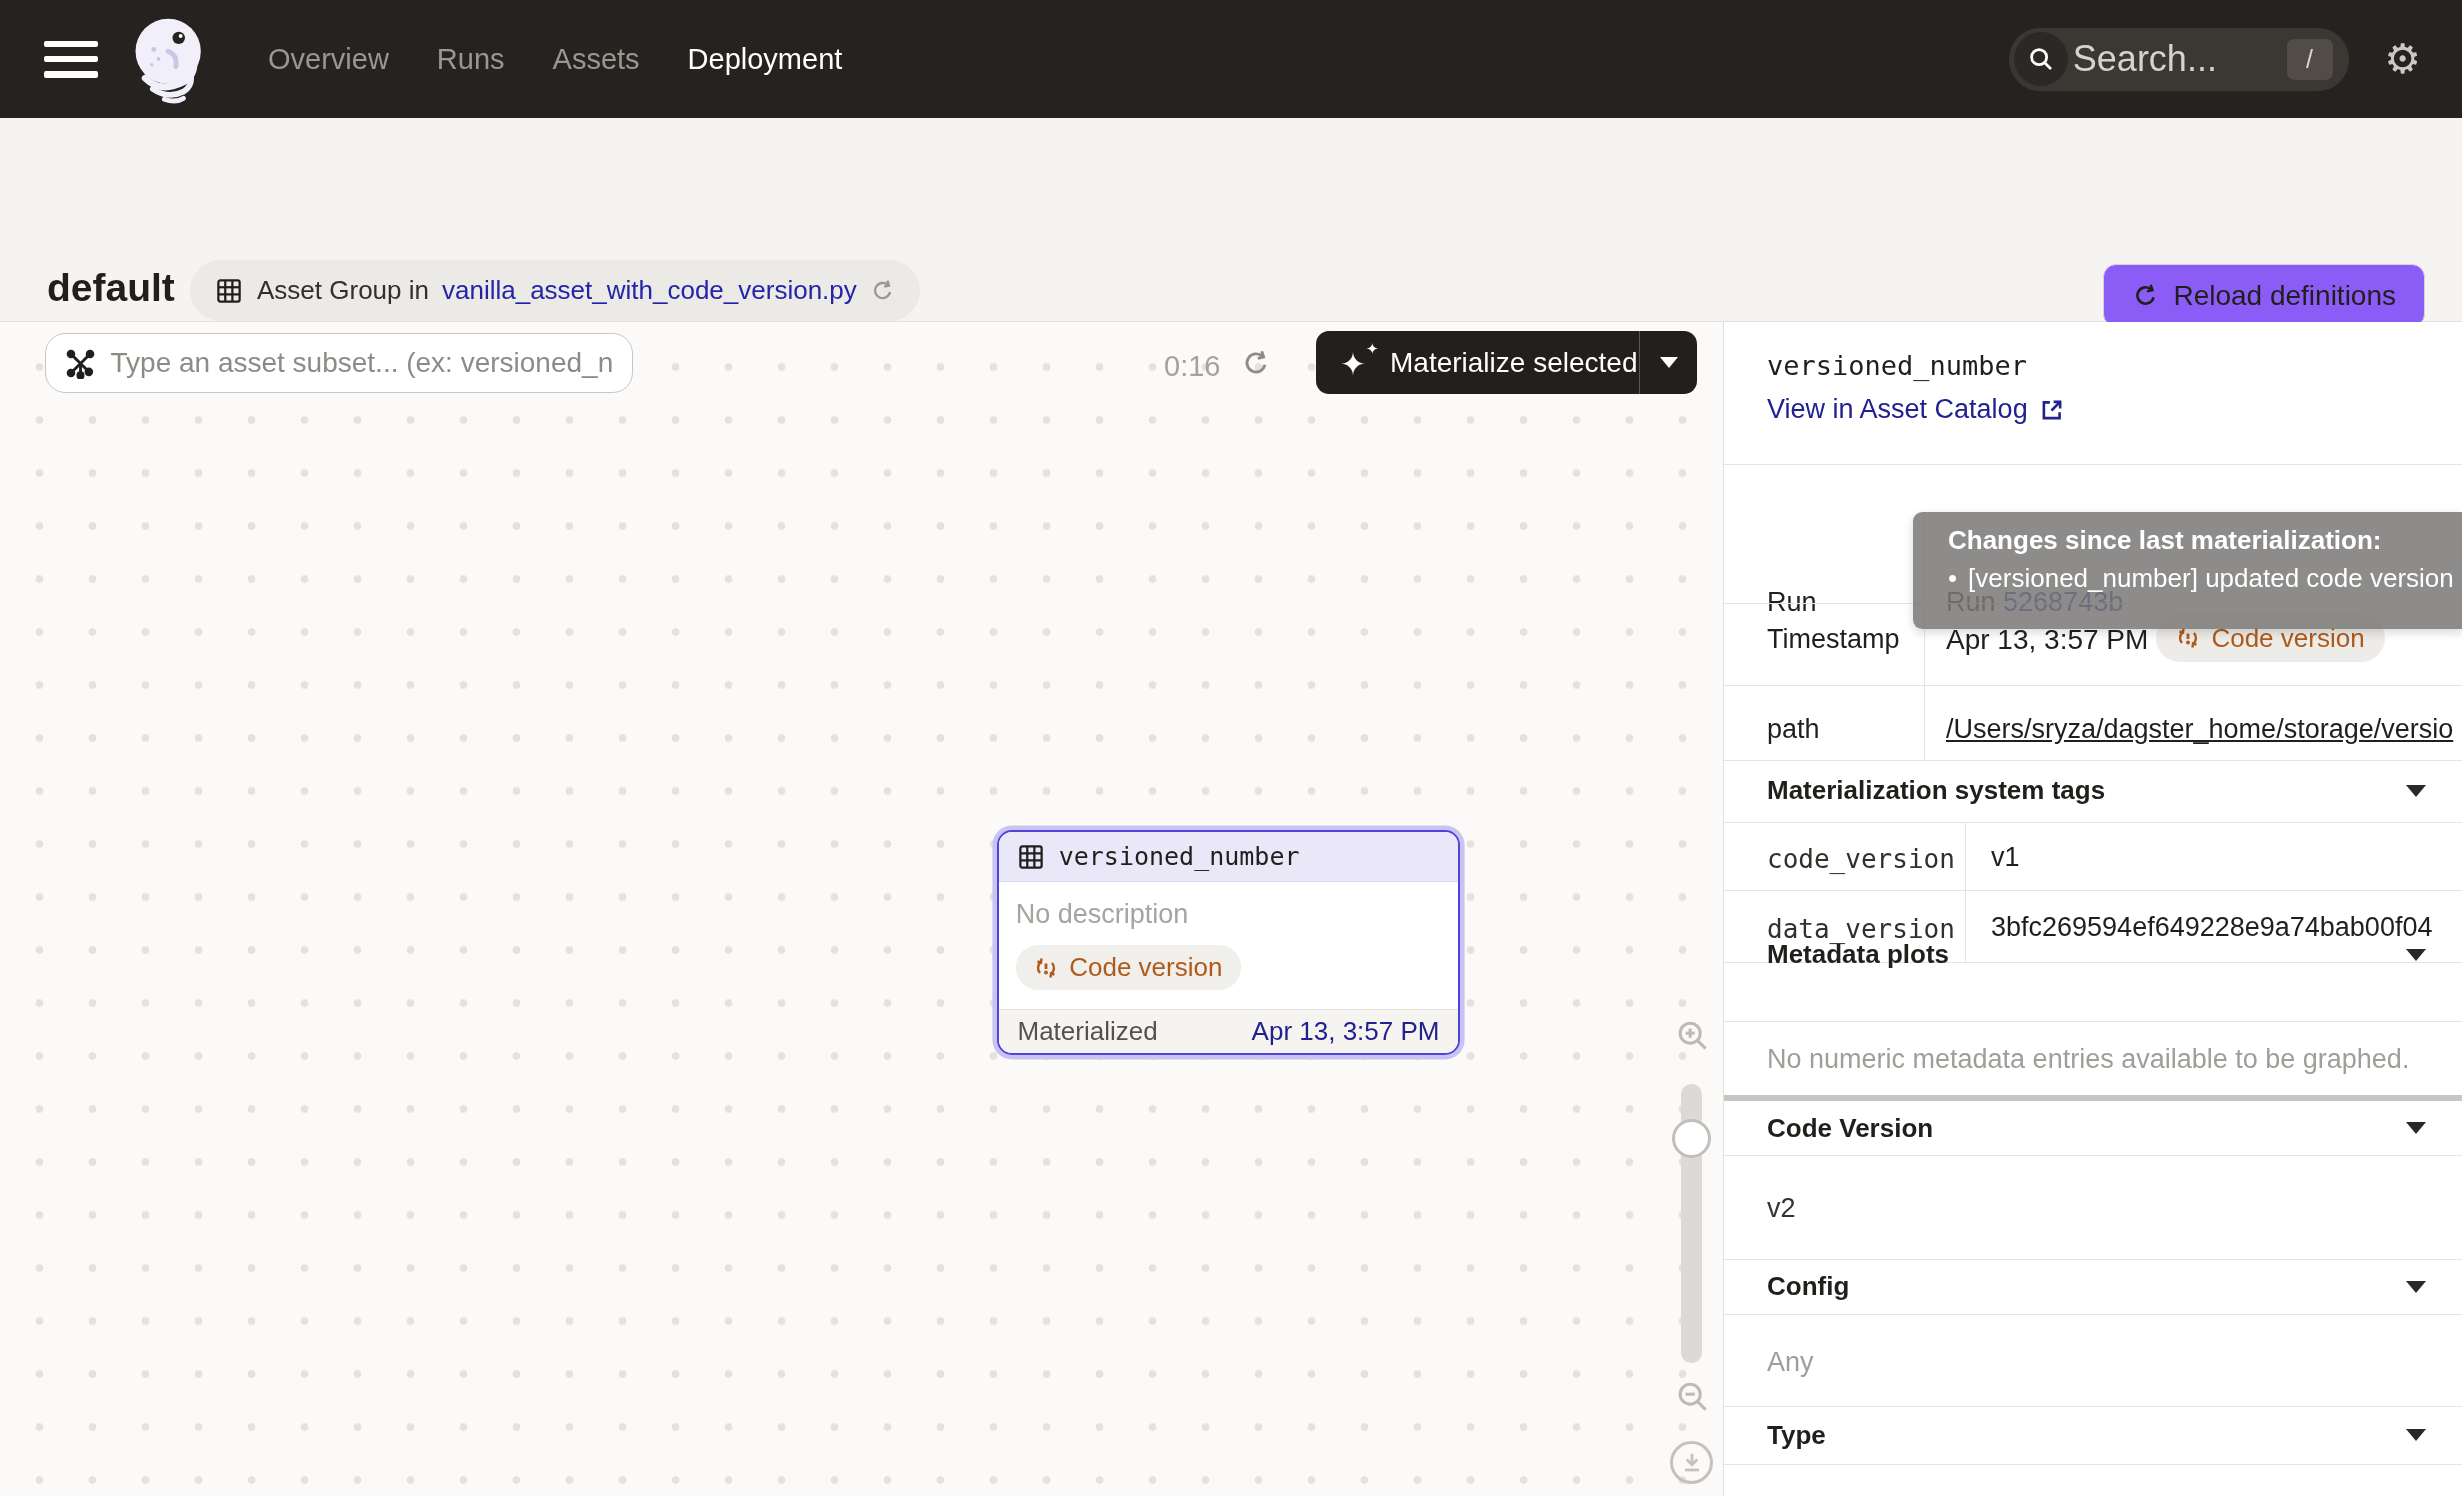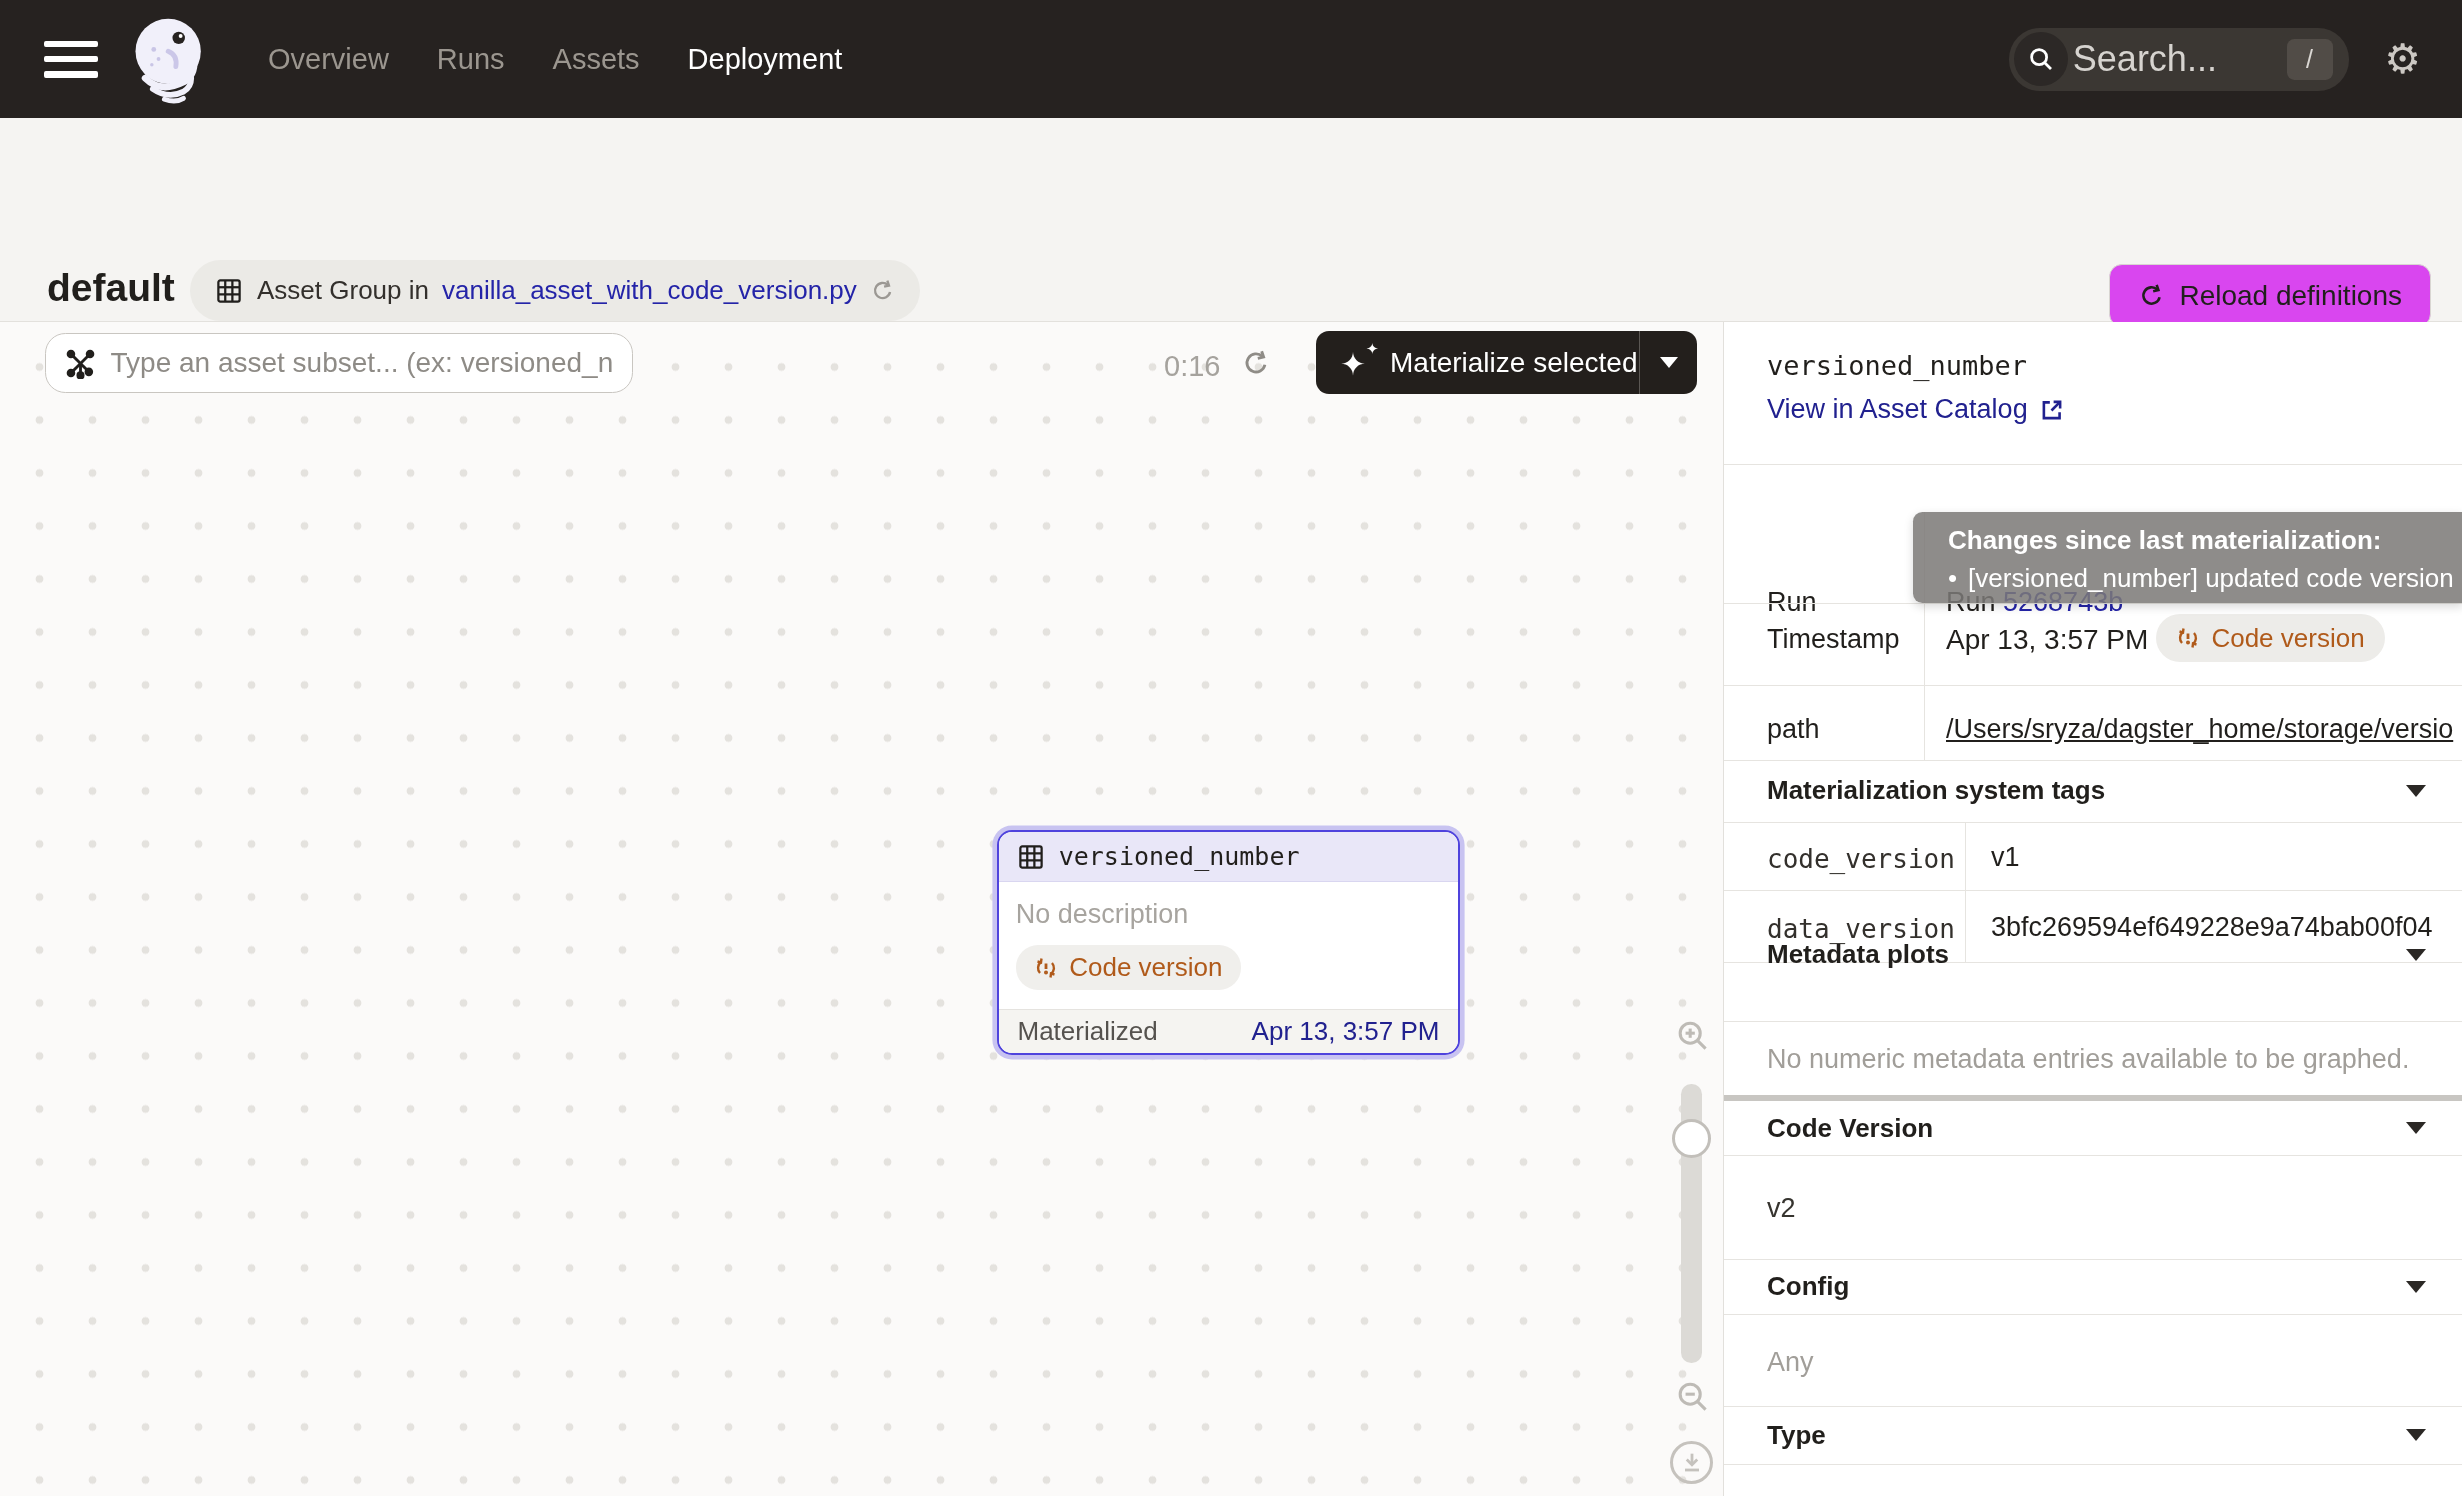--- a/index.html
+++ b/index.html
@@ -32,21 +32,21 @@
   .gear { margin:0 41px 0 35px; font-size:41px; color:#CCC8C3; cursor:pointer; line-height:1; }
 
   
   .pagehead { position:absolute; left:0; top:118px; width:2462px; height:204px; background:#F5F4F2;
               border-bottom:0.9px solid #E3E1DD; }
   .page-title { position:absolute; left:47px; top:148px; font-size:39px; font-weight:700; color:#211F1C; }
   .group-pill { position:absolute; left:190px; top:142px; height:61px; background:#EBEAE6;
                 border-radius:30.5px; display:flex; align-items:center; padding:0 24px; gap:13px; }
   .group-pill .gp-text { font-size:26px; color:#33302C; }
   .group-pill a { font-size:26px; color:#2424A8; text-decoration:none; cursor:pointer; }
-  .reload-btn { position:absolute; right:31px; top:146px; height:63px; background:#d946ef;
+  .reload-btn { position:absolute; right:37px; top:146px; height:63px; background:#8b5cf6;
                 border:0.9px solid #D8D5D1; border-radius:13px; display:flex; align-items:center;
                 gap:13px; padding:0 28px; font-size:28px; color:#211F1C; cursor:pointer; }
   .tab { position:absolute; top:255px; font-size:29px; cursor:pointer; }
   .tab-lineage { left:47px; color:#4F43DD; font-weight:600; }
   .tab-underline { position:absolute; left:47px; top:315px; width:96px; height:6.5px; background:#4F43DD; }
   .tab-list { left:174px; color:#38352F; }
   .global-link { position:absolute; right:30.5px; top:255px; display:flex; align-items:center; gap:13px;
                  color:#21218F; font-size:29px; cursor:pointer; }
 
   
@@ -126,21 +126,21 @@
               text-decoration:underline; white-space:nowrap; overflow:hidden; cursor:pointer; }
   .tag-key { position:absolute; left:43px; font-size:26px; color:#33302C; }
   .tag-val { position:absolute; left:267px; width:472px; font-size:27px; color:#211F1C;
              white-space:nowrap; overflow:hidden; }
   .empty-text { position:absolute; left:43px; font-size:27px; color:#A19E99; }
   .thick-bar { position:absolute; left:0; width:739px; height:5.6px; background:#C8C6C2; }
   .plain-val { position:absolute; left:43px; font-size:27px; color:#36342F; }
   .any-val { position:absolute; left:43px; font-size:27px; color:#A19E99; }
 
   
-  .tooltip { position:absolute; left:189px; top:190px; width:550px; height:91px;
+  .tooltip { position:absolute; left:189px; top:190px; width:550px; height:117px;
              background:rgba(124,121,119,0.86); border-radius:9.3px 0 0 9.3px; color:#FFFFFF; z-index:5;
              padding:13px 0 0 35px; box-shadow:0 3.7px 9.3px rgba(0,0,0,0.15); }
   .tooltip .tt-title { font-size:26px; font-weight:700; }
   .tooltip .tt-item { font-size:26px; margin-top:7.4px; display:flex; gap:11px; align-items:baseline; }
   .tt-bullet { font-size:26px; }
 
   svg { display:block; }
 </style>
 </head>
 <body>

